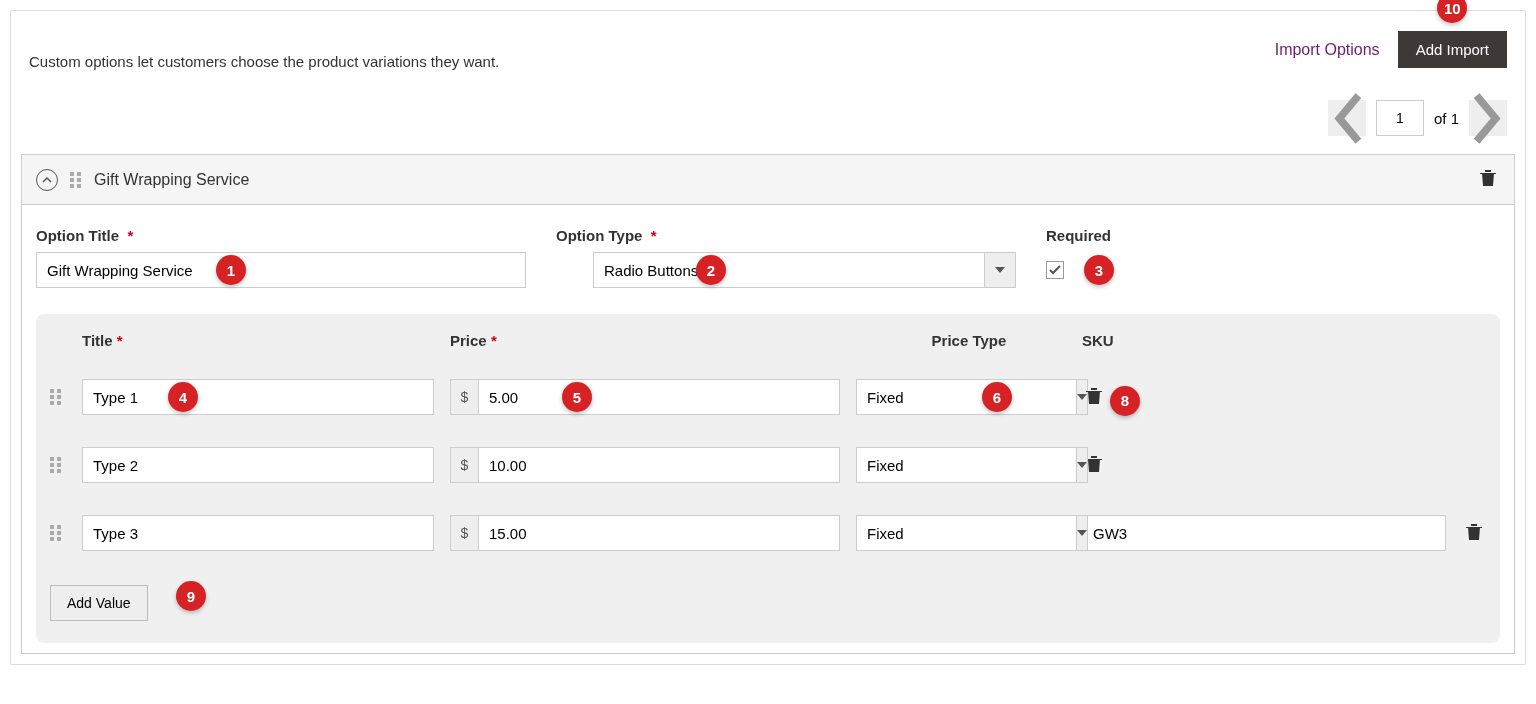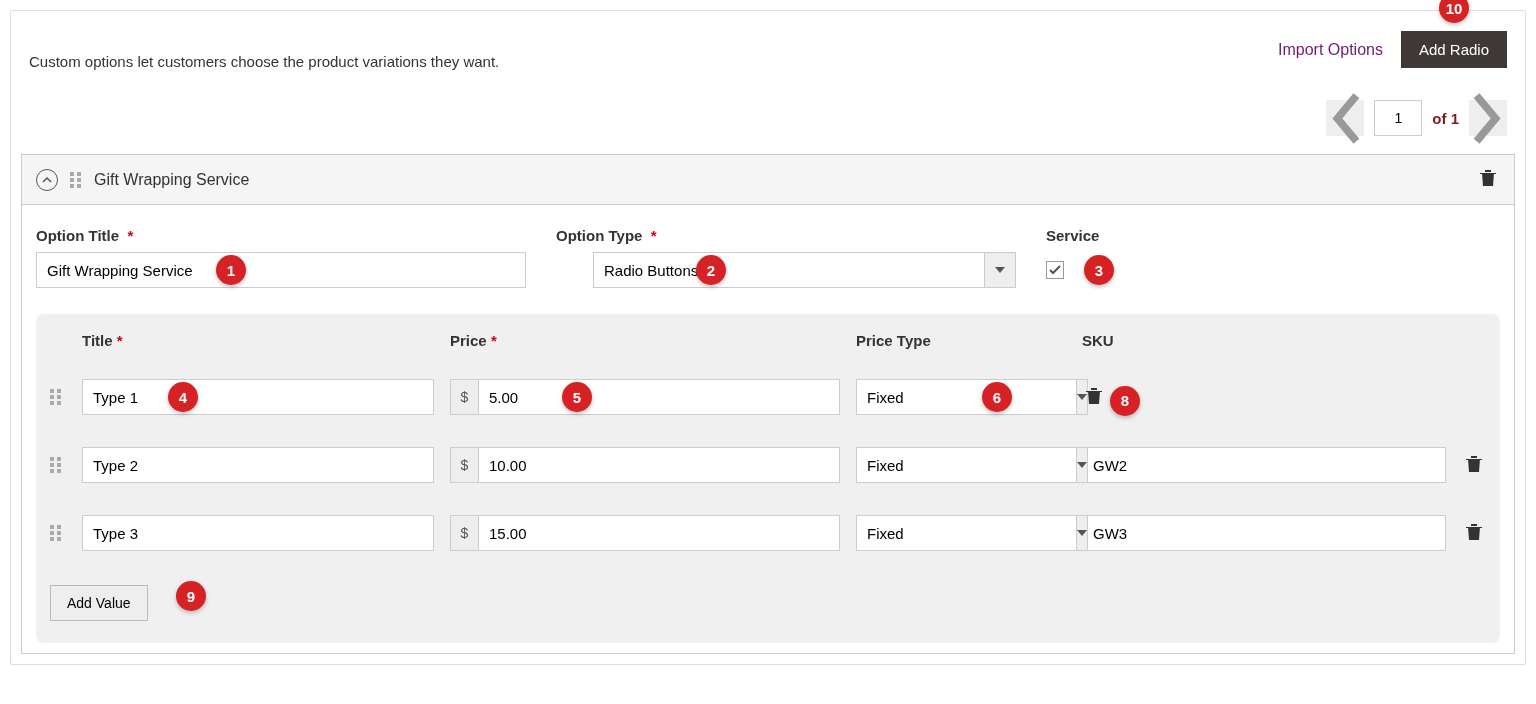--- a/index.html
+++ b/index.html
@@ -67,23 +67,22 @@
       font-size: 18px;
     }
     .page-input {
       width: 48px;
       height: 36px;
       text-align: center;
       border: 1px solid #ccc;
       font-size: 14px;
     }
     .page-count {
-      color: #7f1d1d;
+      color: #000000;
       font-size: 15px;
-      font-weight: bold;
     }
     .option-card {
       border: 1px solid #ccc;
       margin: 0 10px 10px 10px;
     }
     .option-header {
       background: #f5f5f5;
       border-bottom: 1px solid #ccc;
       padding: 10px 14px;
       display: flex;
@@ -194,21 +193,21 @@
       border-radius: 8px;
     }
     .values-header {
       display: flex;
       padding: 18px 14px 14px 14px;
       gap: 0;
     }
     .vh-drag { width: 32px; }
     .vh-title { width: 368px; font-weight: 600; font-size: 15px; }
     .vh-price { width: 406px; font-weight: 600; font-size: 15px; }
-    .vh-pricetype { width: 226px; font-weight: 600; font-size: 15px; }
+    .vh-pricetype { width: 226px; font-weight: 600; font-size: 15px; text-align: center; }
     .vh-sku { flex: 1; font-weight: 600; font-size: 15px; }
     .vh-del { width: 40px; }
 
     .value-row {
       display: flex;
       align-items: center;
       padding: 16px 14px;
       gap: 0;
       position: relative;
     }
@@ -269,21 +268,21 @@
 </head>
 <body>
 
 <div class="container">
 
   <div class="top-section">
     <div class="intro-text">Custom options let customers choose the product variations they want.</div>
     <div class="top-actions">
       <span class="import-link">Import Options</span>
       <button class="btn-primary">
-        <span>Add Radio</span>
+        <span>Add Import</span>
         <span class="callout" style="top:-38px; left:50%; transform:translateX(-50%);">10</span>
       </button>
     </div>
   </div>
 
   <div class="pagination">
     <button class="page-btn">
       <svg viewBox="0 0 10 16">
           <path d="M8 2 L3 8 L8 14" stroke="#999" stroke-width="2" fill="none"></path>
         </svg>
@@ -340,21 +339,21 @@
                 <svg viewBox="0 0 10 6">
                     <path d="M0 0 L5 6 L10 0z"></path>
                   </svg>
               </button>
             </div>
             <span class="callout" style="top:3px; left:140px;">2</span>
           </div>
         </div>
 
         <div class="field-group">
-          <label>Service</label>
+          <label>Required</label>
           <div class="field-with-callout">
             <div class="checkbox-wrap">
               <div class="checkbox">
                 <svg viewBox="0 0 12 10">
                     <path d="M1 5 L4 8 L11 1"></path>
                   </svg>
               </div>
             </div>
             <span class="callout" style="top:3px; left:38px;">3</span>
           </div>
@@ -435,21 +434,20 @@
           <div class="vr-pricetype">
             <div class="select-wrap">
               <input class="text-input" readonly="" value="Fixed" style="">
               <button class="dropdown-btn">
                 <svg viewBox="0 0 10 6">
                     <path d="M0 0 L5 6 L10 0z"></path>
                   </svg>
               </button>
             </div>
           </div>
-          <div class="vr-sku"><input class="text-input" value="GW2" style=""></div>
           <div class="vr-del">
             <button class="trash-btn">
               <svg viewBox="0 0 16 18">
                   <path d="M2 4h12l-1 13H3L2 4zm3-3h6v2H5V1zM0 4h16v1H0z"></path>
                 </svg>
             </button>
           </div>
         </div>
 
         <div class="value-row">

